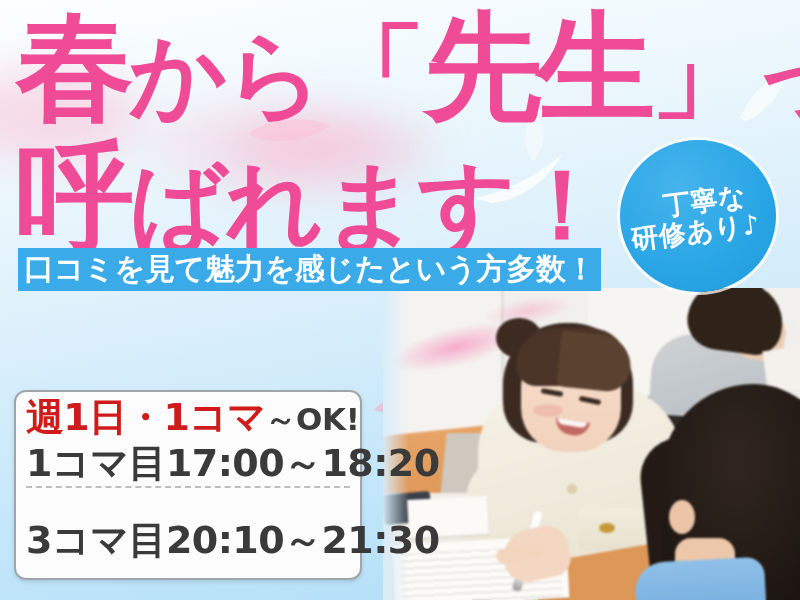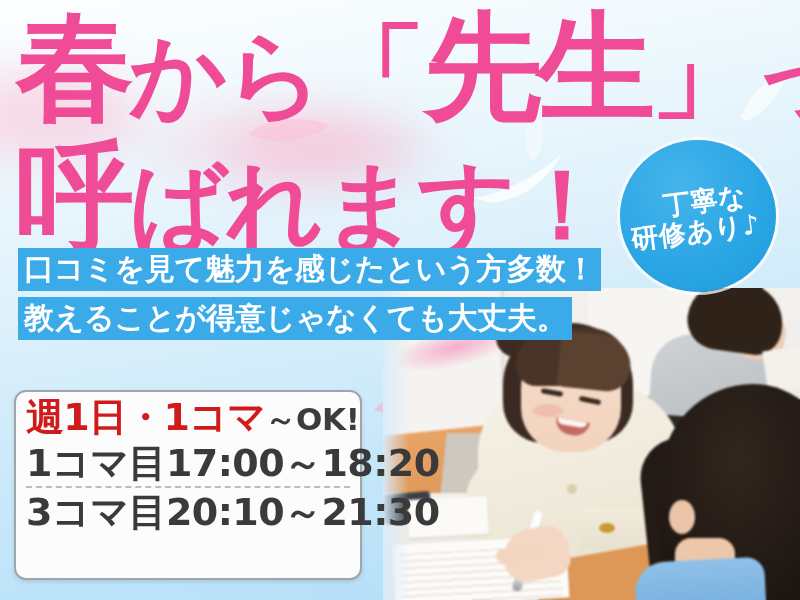--- a/index.html
+++ b/index.html
@@ -115,21 +115,21 @@
   .slot {
     color: #3a3a3a;
     font-size: 38px;
     font-weight: 700;
     letter-spacing: -0.015em;
     line-height: 1.0;
     padding: 5px 0 4px 0;
     border-bottom: 2px dashed #bdbdbd;
     white-space: nowrap;
   }
-  .slot:last-child { border-bottom: none; }
+  .slot:last-child { border-bottom: none; margin-top: 28px; }
 
   
   .badge {
     position: absolute;
     left: 620px;
     top: 140px;
     width: 156px;
     height: 152px;
     border-radius: 50%;
     background: radial-gradient(circle at 38% 30%, #45b4ec 0%, #29a5e4 60%, #1f9bdd 100%);
@@ -395,23 +395,20 @@
 
   <div class="badge">
     <div class="badge-line badge-line-1">丁寧な</div>
     <div class="badge-line badge-line-2">研修あり♪</div>
   </div>
 
   <div class="bands">
     <div class="band-row">
       <span class="band">口コミを見て魅力を感じたという方多数！</span>
     </div>
-    <div class="band-row">
-      <span class="band">教えることが得意じゃなくても大丈夫。</span>
-    </div>
   </div>
 
   <div class="panel">
     <div class="panel-head">
       <span class="red">週1日・1コマ</span><span class="gray">～OK!</span>
     </div>
     <div class="slot">1コマ目17:00～18:20</div>
     <div class="slot">3コマ目20:10～21:30</div>
   </div>
 

